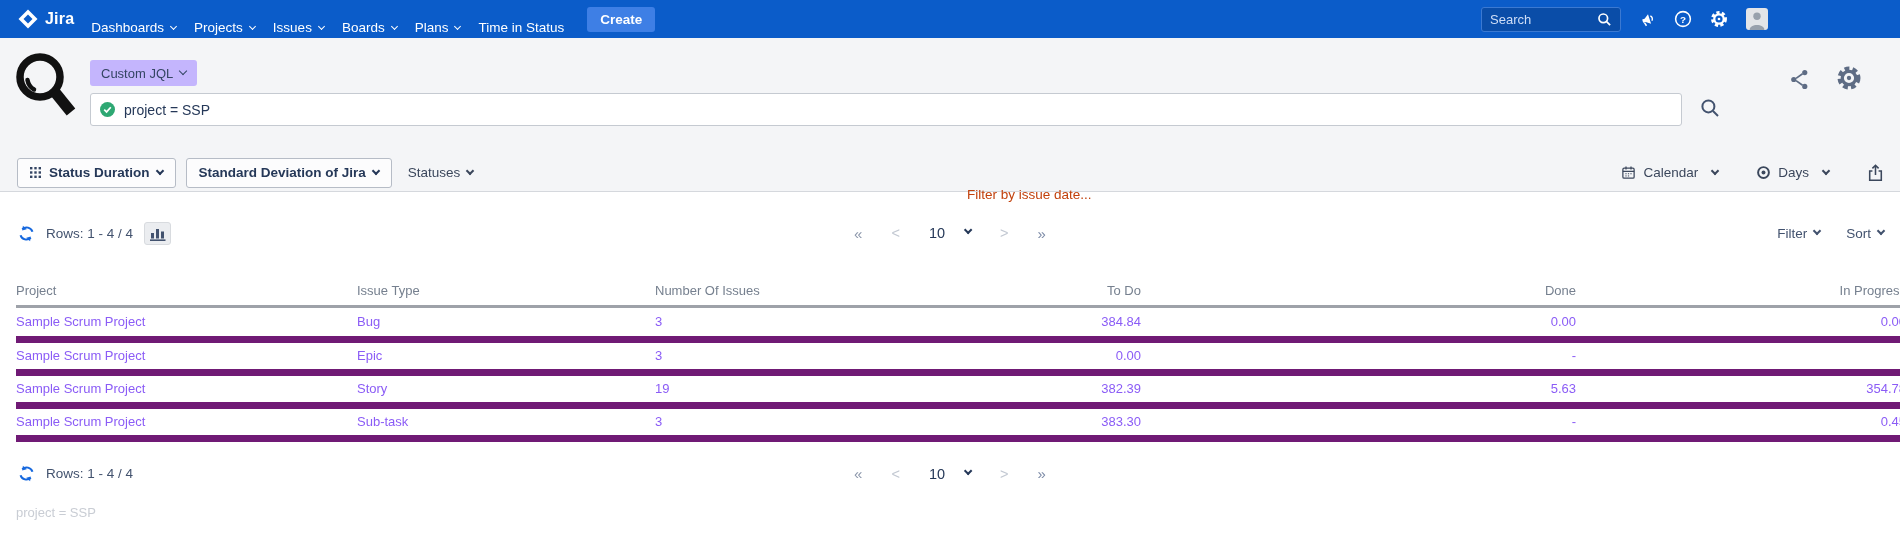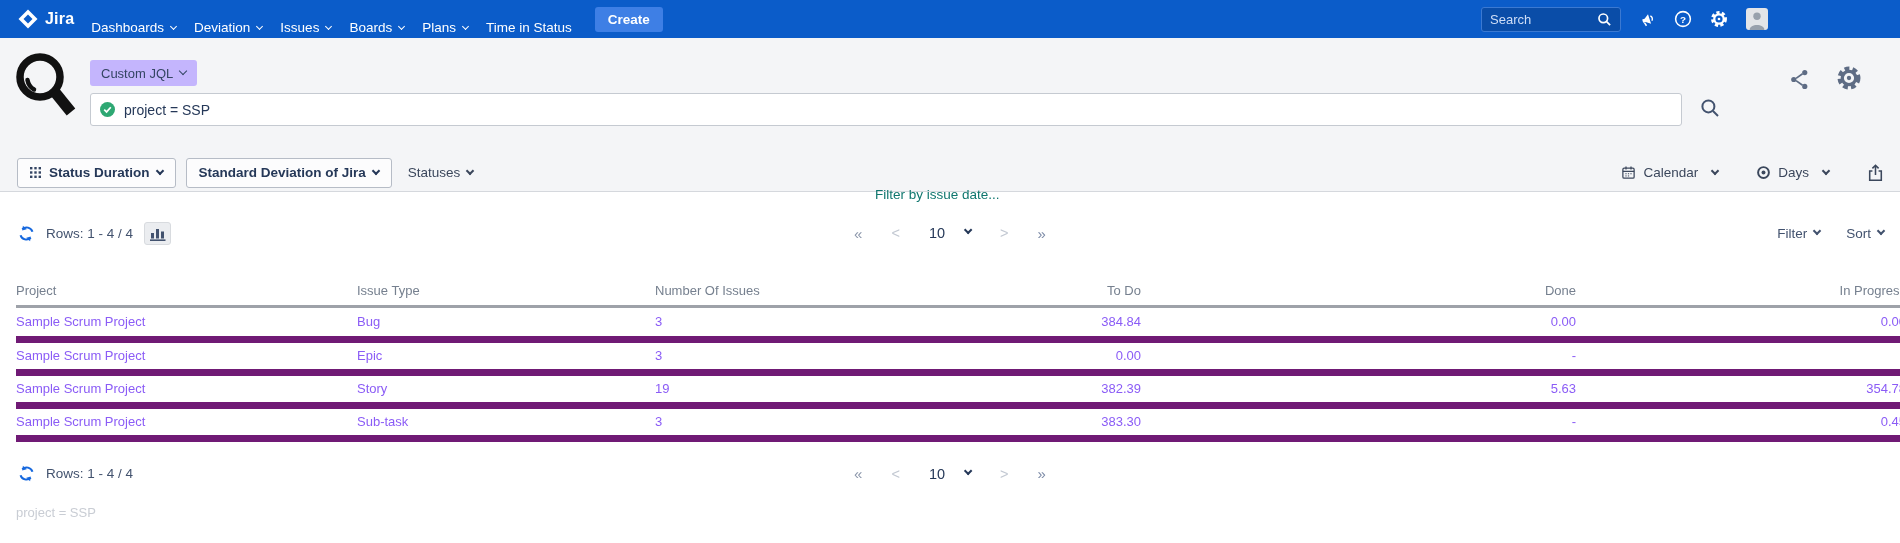--- a/index.html
+++ b/index.html
@@ -41,21 +41,21 @@
   .share-btn { position:absolute; left:1788px; top:30px; cursor:pointer; color:#5E6C84; }
   .gear-btn  { position:absolute; left:1836px; top:27px; cursor:pointer; color:#5E6C84; }
 
   .toolbar { position:absolute; left:0; right:0; top:118px; height:33px;
              display:flex; align-items:center; padding-left:17px; color:#3B475C; }
   .tb-btn { display:inline-flex; align-items:center; height:30px; padding:0 12px;
             border:1.5px solid #B6BCC6; border-radius:3px; background:#FCFCFD;
             font-weight:bold; font-size:13.5px; color:#253858; cursor:pointer; white-space:nowrap; }
   .tb-btn + .tb-btn { margin-left:10px; }
   .tb-plain { display:inline-flex; align-items:center; margin-left:16px; font-size:13.5px; cursor:pointer; }
-  .date-filter { position:absolute; left:875px; color:#0f766e; font-size:13.5px; cursor:text;margin-top:44px; }
+  .date-filter { position:absolute; left:967px; color:#c2410c; font-size:13.5px; cursor:text;margin-top:44px; }
   .tb-right { position:absolute; right:16px; top:0; height:33px; display:flex; align-items:center; gap:38px; }
   .tb-group { display:inline-flex; align-items:center; gap:7px; font-size:13.5px; cursor:pointer; white-space:nowrap; }
 
   
   .controls { height:30px; position:relative; margin-top:26px; font-size:13.5px; color:#42526E; }
   .ctl-left { position:absolute; left:18px; top:0; height:30px; display:flex; align-items:center; gap:11px; }
   .chart-btn { display:inline-flex; align-items:center; justify-content:center; width:27px; height:23px;
                background:#EBEDF0; border:1px solid #D8DBDF; border-radius:3px; cursor:pointer; }
   .pag { position:absolute; left:50%; top:0; transform:translateX(-50%); height:30px;
          display:flex; align-items:center; gap:29px; font-size:14.5px; }
@@ -92,21 +92,21 @@
         <path d="M10 5.5 L14.5 10 L10 14.5 L5.5 10 Z" fill="#0B5CC9"></path>
       </svg>
     </span>
     <span class="brand-name">Jira</span>
   </div>
   <div class="nav-item">
     <span>Dashboards</span>
       <span class="chev"></span>
   </div>
   <div class="nav-item">
-    <span>Deviation</span>
+    <span>Projects</span>
       <span class="chev"></span>
   </div>
   <div class="nav-item">
     <span>Issues</span>
       <span class="chev"></span>
   </div>
   <div class="nav-item">
     <span>Boards</span>
       <span class="chev"></span>
   </div>

